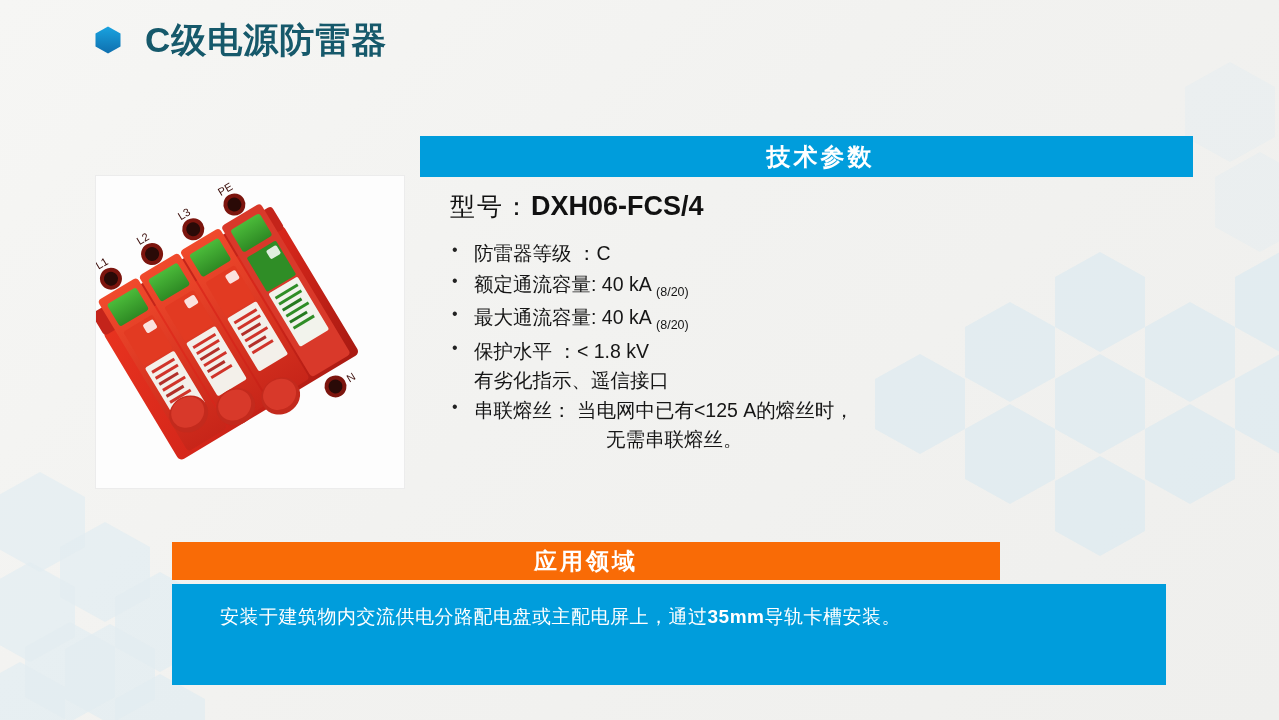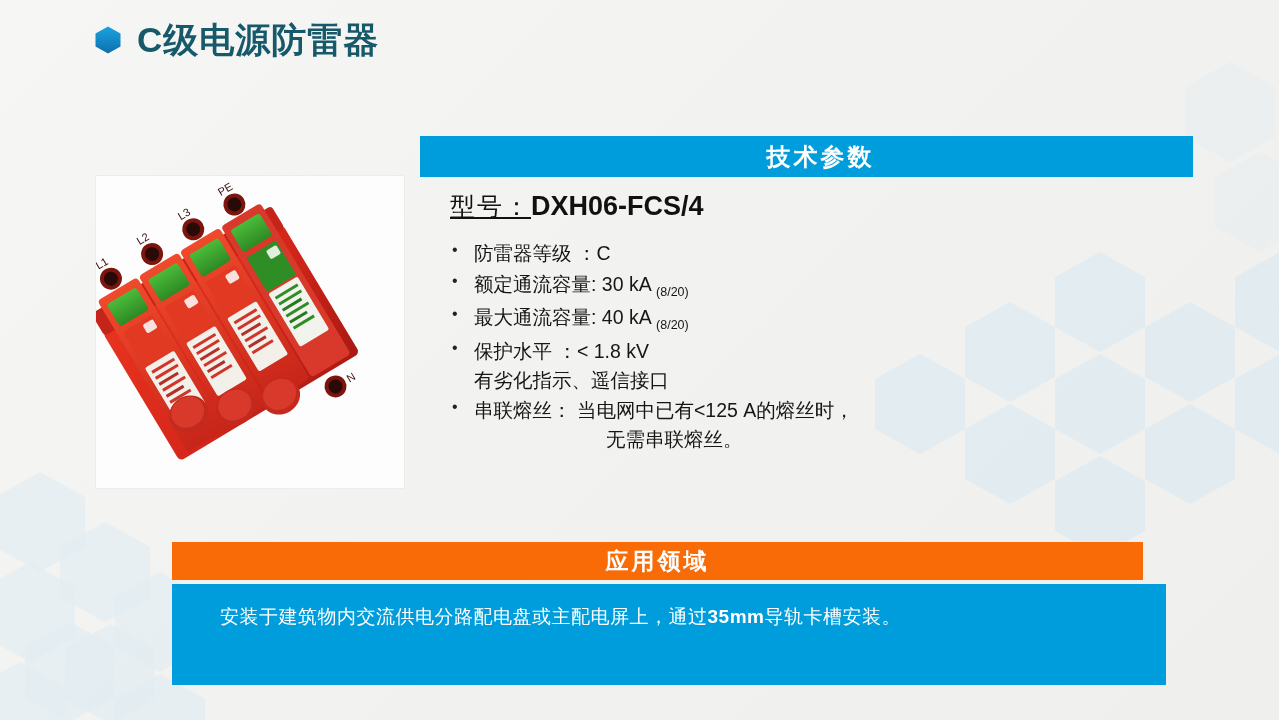--- a/index.html
+++ b/index.html
@@ -34,21 +34,21 @@
     z-index: 0;
   }
 
   
   .title-row {
     position: absolute;
     left: 95px;
     top: 22px;
     display: flex;
     align-items: center;
-    gap: 16px;
+    gap: 24px;
     z-index: 5;
   }
   .hex-bullet {
     width: 26px;
     height: 28px;
     display: block;
   }
   .page-title {
     font-size: 35px;
     font-weight: bold;
@@ -104,21 +104,20 @@
   }
   .model-line {
     font-size: 25px;
     color: #111111;
     margin: 0 0 16px 30px;
     white-space: nowrap;
   }
   .model-label {
     font-weight: normal;
     letter-spacing: 2px;
-    text-decoration: underline;
   }
   .model-value {
     font-weight: bold;
     font-size: 27px;
     letter-spacing: 0px;
     margin-left: 0;
   }
 
   ul.spec-list {
     list-style: none;
@@ -155,21 +154,21 @@
   .fuse-indent {
     display: block;
     padding-left: 132px;
   }
 
   
   .app-header {
     position: absolute;
     left: 172px;
     top: 542px;
-    width: 971px;
+    width: 828px;
     height: 38px;
     background: #f96b06;
     color: #ffffff;
     font-size: 23px;
     font-weight: bold;
     letter-spacing: 3px;
     display: flex;
     align-items: center;
     justify-content: center;
     z-index: 4;
@@ -358,21 +357,21 @@
   <div class="spec-body">
     <div class="model-line">
       <span class="model-label">型号：</span><span class="model-value">DXH06-FCS/4</span>
     </div>
 
     <ul class="spec-list">
       <li>
         <span>防雷器等级 ：C</span>
       </li>
       <li>
-        <span>额定通流容量: 30 kA </span><span class="sub">(8/20)</span>
+        <span>额定通流容量: 40 kA </span><span class="sub">(8/20)</span>
       </li>
       <li>
         <span>最大通流容量: 40 kA </span><span class="sub">(8/20)</span>
       </li>
       <li>
         <span>保护水平 ：&lt; 1.8 kV</span>
         <span class="sub-line">有劣化指示、遥信接口</span>
       </li>
       <li>
         <span>串联熔丝： 当电网中已有&lt;125 A的熔丝时，</span>

